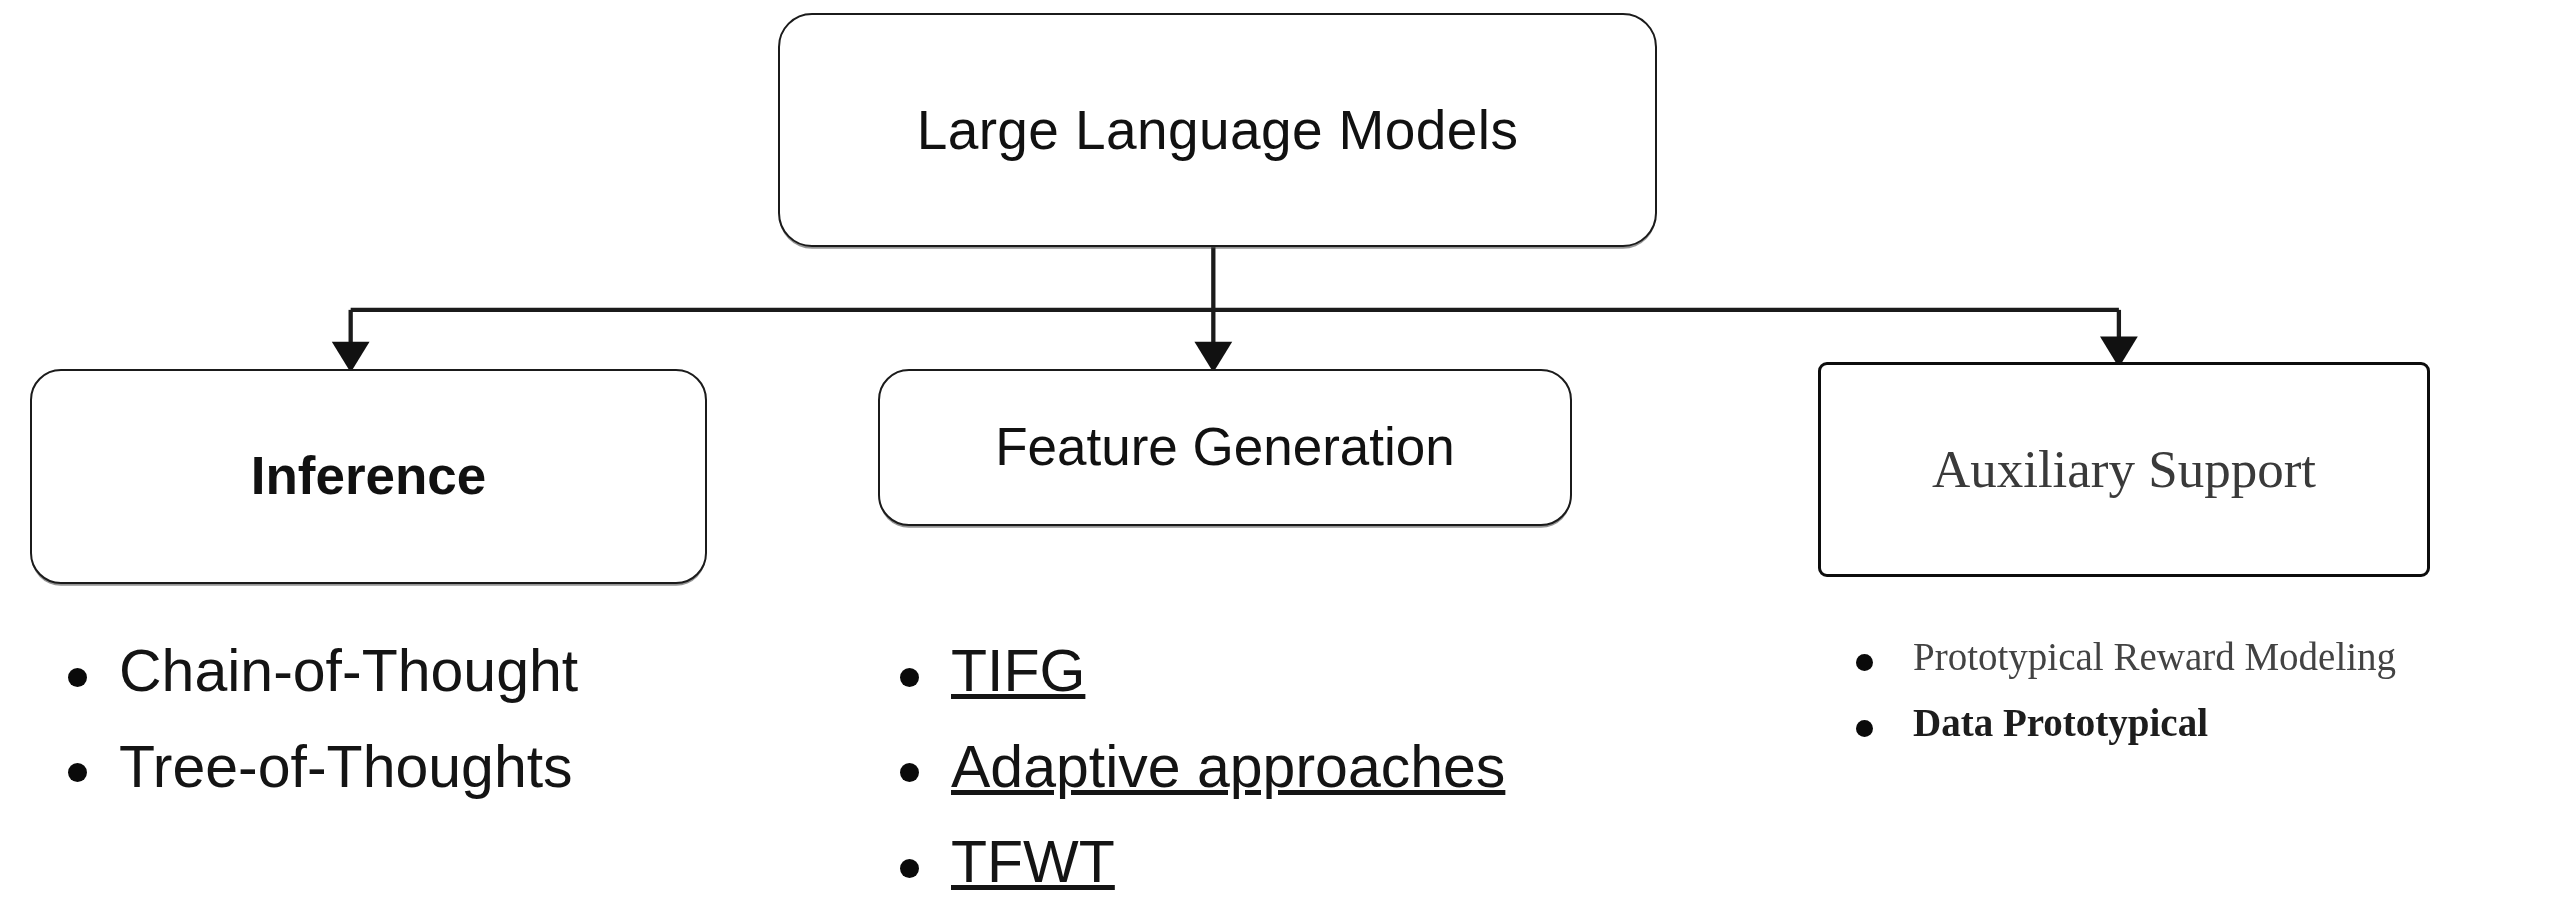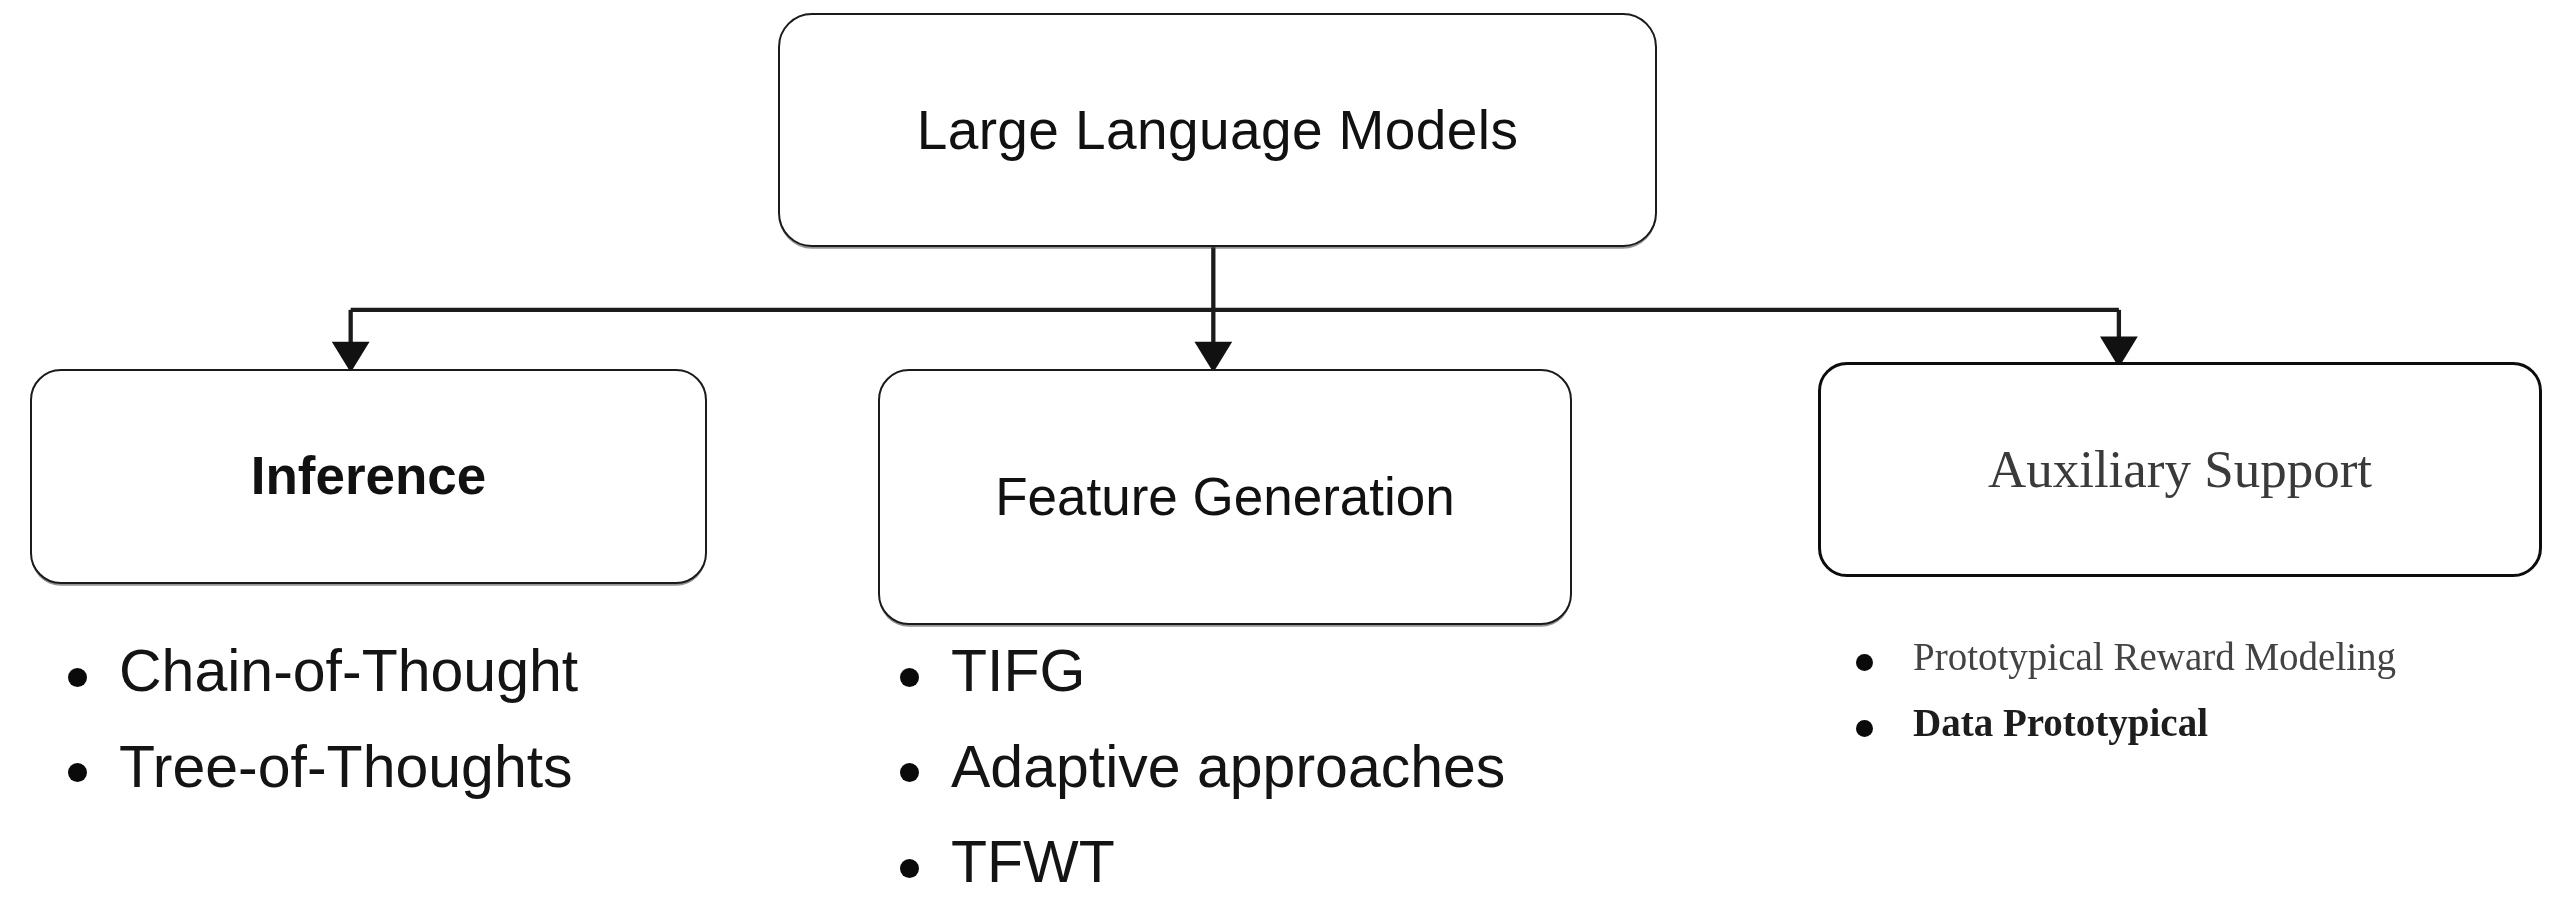--- a/index.html
+++ b/index.html
@@ -74,36 +74,36 @@
   #node-inference .node-label {
     font-size: 53px;
     font-weight: 700;
   }
 
   
   #node-feature {
     left: 867px;
     top: 369px;
     width: 694px;
-    height: 256px;
+    height: 157px;
     border-radius: 31px;
     box-shadow: 0 2.6px 0 -0.9px rgba(60,60,60,0.55);
   }
   #node-feature .node-label {
     font-size: 53px;
     font-weight: 400;
   }
 
   
   #node-auxiliary {
     left: 1807px;
     top: 362px;
-    width: 724px;
+    width: 612px;
     height: 215px;
-    border-radius: 29px;
+    border-radius: 9px;
     border-width: 3.4px;
     border-color: #0d0d0d;
   }
   #node-auxiliary .node-label {
     font-family: "Liberation Serif", serif;
     font-size: 53px;
     font-weight: 400;
     color: #3a3a3a;
   }
 
@@ -144,21 +144,21 @@
     left: 52px;
     top: 637px;
     width: 670px;
   }
   #list-feature {
     left: 884px;
     top: 637px;
     width: 687px;
   }
   #list-inference .bullet-item { margin-bottom: 26px; }
-  #list-feature  .bullet-item { margin-bottom: 26px; }
+  #list-feature  .bullet-item { margin-bottom: 26px; text-decoration: underline; }
 
   
   #list-auxiliary {
     left: 1846px;
     top: 634px;
     width: 738px;
     font-family: "Liberation Serif", serif;
     font-size: 39px;
     line-height: 1.2;
   }

